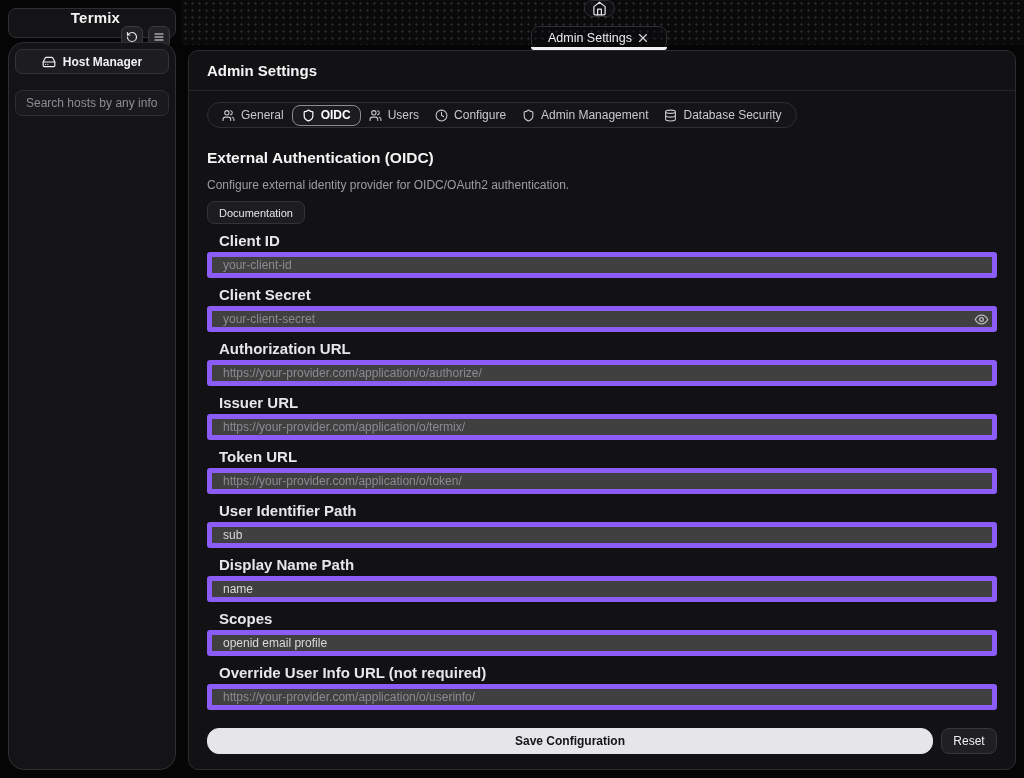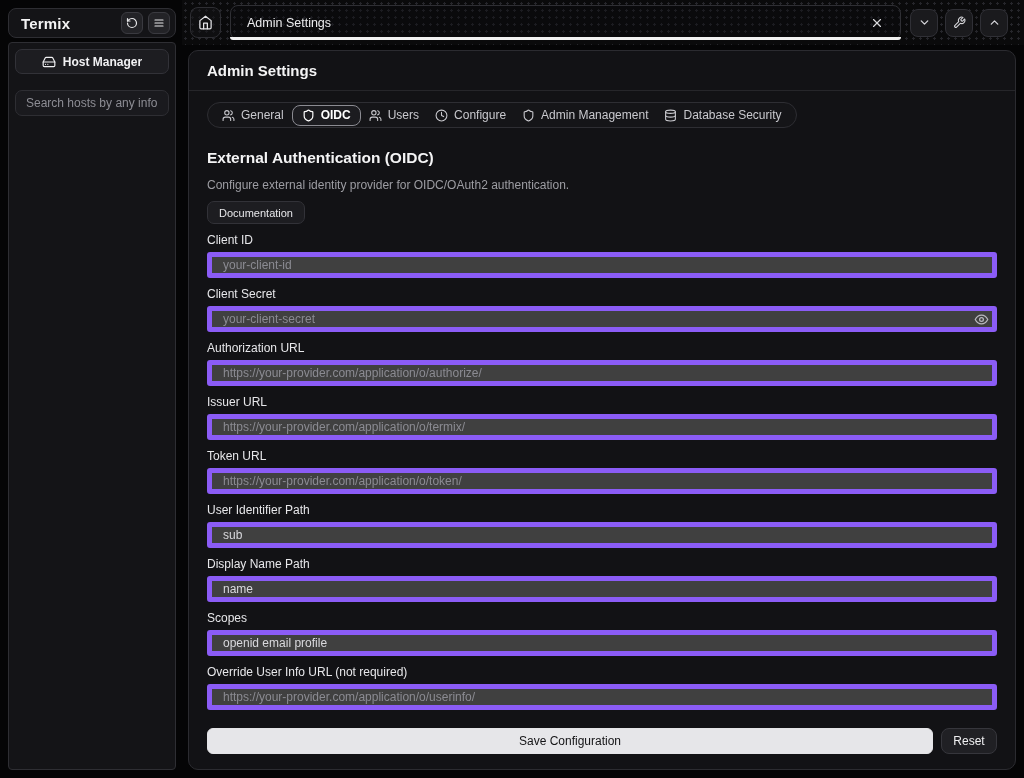--- a/index.html
+++ b/index.html
@@ -1,31 +1,31 @@
 <!DOCTYPE html>
 <html><head>
 <meta charset="utf-8">
 <style>
   * { margin:0; padding:0; box-sizing:border-box; }
   html,body { width:1024px; height:778px; background:#050506; overflow:hidden;
     font-family:"Liberation Sans", sans-serif; color:#f4f4f5; }
-  .abs { position:absolute; }
+  .abs { position:absolute;flex-direction:column; }
   svg { display:block; }
   button { font-family:"Liberation Sans", sans-serif; cursor:pointer; }
 
   
   .sb-top { left:8px; top:8px; width:168px; height:30px; background:#141417;
     border:1px solid #2e2e33; border-radius:8px; display:flex; align-items:center;
     padding:0 5px 0 12px; }
   .sb-title { font-size:15px; font-weight:bold; letter-spacing:.2px; }
   .sb-top-btns { margin-left:auto; display:flex; gap:5px; }
   .mini-btn { width:22px; height:22px; border-radius:6px; background:#232327;
     border:1px solid #3a3a40; color:#e8e8ea; display:flex; align-items:center; justify-content:center; }
   .sb-body { left:8px; top:42px; width:168px; height:728px; background:#141417;
-    border:1px solid #2e2e33; border-radius:4px; padding:6px; }
+    border:1px solid #2e2e33; border-radius:16px; padding:6px; }
   .host-btn { width:100%; height:25px; border-radius:7px; background:#1d1d21;
     border:1px solid #323238; color:#f1f1f3; font-size:12px; font-weight:bold;
     display:flex; align-items:center; justify-content:center; gap:7px; }
   .sb-search { margin-top:16px; width:100%; height:26px; border-radius:7px;
     background:#1a1a1e; border:1px solid #2e2e33; color:#d4d4d8; font-size:12px;
     padding:0 10px; outline:none; }
   .sb-search::placeholder { color:#8d8d94; }
 
   
   .topbar { left:182px; top:0; width:842px; height:45px;
@@ -57,32 +57,32 @@
     background:#151518; border-radius:999px; padding:2px 6px; height:26px; }
   .ptab { display:flex; align-items:center; gap:6px; border:none; background:transparent;
     color:#c9c9ce; font-size:12px; padding:3px 8px; border-radius:8px; }
   .ptab.active { border:1.5px solid #8b8b92; background:#1c1c20; color:#ffffff;
     font-weight:bold; padding:2.5px 9px;align-items:flex-end; }
   .section { padding:0 18px 16px; }
   .section-title { font-size:15.5px; font-weight:bold; margin-top:21px; }
   .section-desc { font-size:12px; color:#9d9da3; margin-top:12px; line-height:13px; }
   .doc-btn { margin-top:9px; height:23px; padding:0 11px; border-radius:7px;
     background:#1d1d21; border:1px solid #323238; color:#e7e7ea; font-size:11px; }
-  .flabel { display:block; font-size:12px; font-weight:normal; color:#e7e7ea;
-    line-height:13px; margin:10px 0 5px; }
+  .flabel { display:block; font-size:15px; font-weight:bold; color:#e7e7ea;
+    line-height:13px; margin:10px 12px 5px; }
   .fwrap { position:relative; }
   .finput { width:100%; height:26px; border-radius:3px; background:#404040;
     border:5px solid #8b5cf6; color:#d9d9dd; font-size:12px; padding:0 11px; outline:none; }
   .finput::placeholder { color:#8b8b92; }
   .eye-btn { position:absolute; right:4px; top:50%; transform:translateY(-50%);
     width:24px; height:22px; border:none; background:transparent; color:#b9b9bf;
     display:flex; align-items:center; justify-content:center; }
   .actions { display:flex; gap:8px; margin-top:18px; }
-  .save-btn { flex:1; height:26px; border-radius:6px; border:1px solid #e4e4e7;
-    background:#e6e6e9; color:#141416; font-size:12px; font-weight:normal; }
+  .save-btn { flex:1; height:26px; border-radius:12px; border:1px solid #e4e4e7;
+    background:#e6e6e9; color:#141416; font-size:12px; font-weight:bold; }
   .reset-btn { width:56px; height:26px; border-radius:8px; background:#202024;
     border:1px solid #36363c; color:#f0f0f2; font-size:12px; }
 </style>
 </head>
 <body>
 
 <div class="abs sb-top">
   <span class="sb-title">Termix</span>
   <div class="sb-top-btns">
     <button class="mini-btn">

